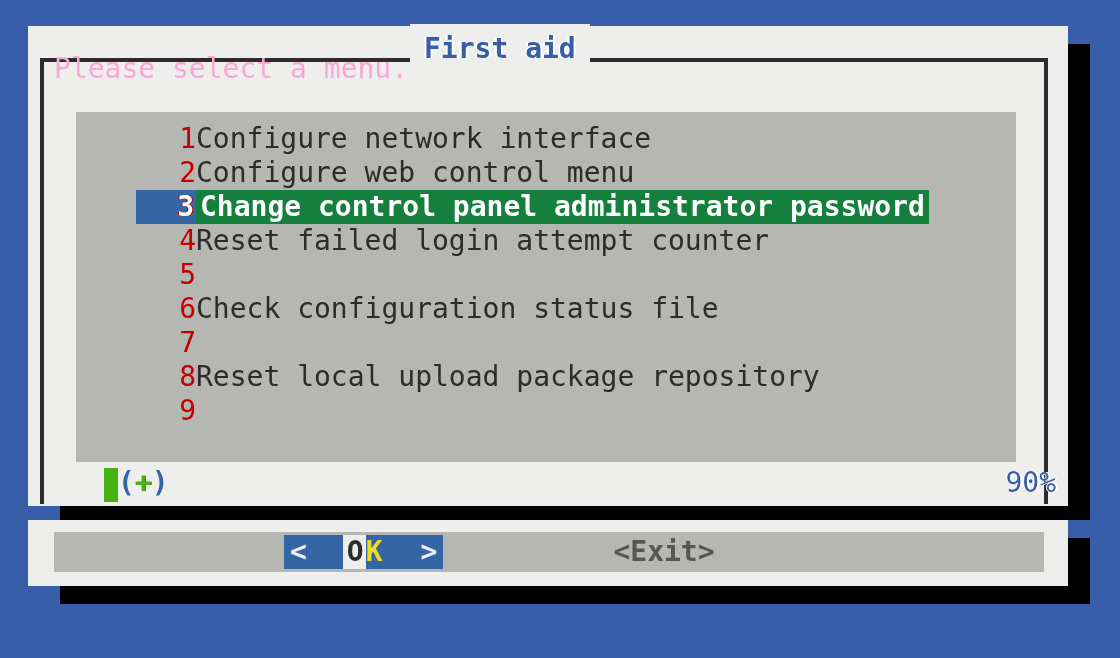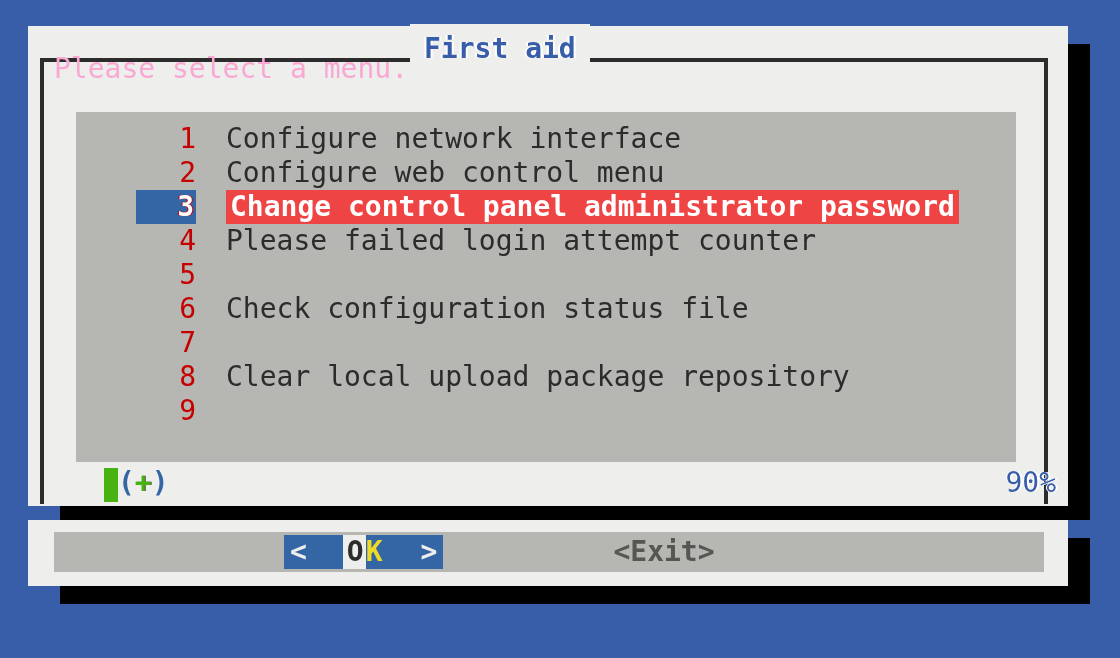--- a/index.html
+++ b/index.html
@@ -75,25 +75,24 @@
     cursor: pointer;
   }
   .menu-num {
     width: 60px;
     text-align: right;
     color: #c60000;
     font-weight: normal;
   }
   .menu-num .last-digit-blue { color: #385da9; font-weight: bold; text-shadow: 1px 0 0 #fff; }
   .menu-label {
-    margin-left: 30px;
     color: #2c2c2c;
   }
   .menu-item.selected .menu-label {
-    background: #ef4444;
+    background: #15803d;
     color: #fff;
     font-weight: bold;
     padding: 0 4px;
   }
   .menu-item.selected .menu-num {
     background: #3465a4;
     color: #fff;
     font-weight: bold;
     text-shadow: 1px 0 0 #c60000, -1px 0 0 #c60000;
     padding-right: 2px;
@@ -188,35 +187,35 @@
     <div class="menu-item">
       <span class="menu-num">2</span>
       <span class="menu-label">Configure web control menu</span>
     </div>
     <div class="menu-item selected">
       <span class="menu-num">3</span>
       <span class="menu-label">Change control panel administrator password</span>
     </div>
     <div class="menu-item">
       <span class="menu-num">4</span>
-      <span class="menu-label">Please failed login attempt counter</span>
+      <span class="menu-label">Reset failed login attempt counter</span>
     </div>
     <div class="menu-item">
       <span class="menu-num">5</span>
     </div>
     <div class="menu-item">
       <span class="menu-num">6</span>
       <span class="menu-label">Check configuration status file</span>
     </div>
     <div class="menu-item">
       <span class="menu-num">7</span>
     </div>
     <div class="menu-item">
       <span class="menu-num">8</span>
-      <span class="menu-label">Clear local upload package repository</span>
+      <span class="menu-label">Reset local upload package repository</span>
     </div>
     <div class="menu-item">
       <span class="menu-num">9</span>
     </div>
   </div>
 
 <div class="status-row">
   <div class="status-left">
     <span class="bar"></span>
       <span class="paren">(</span>

